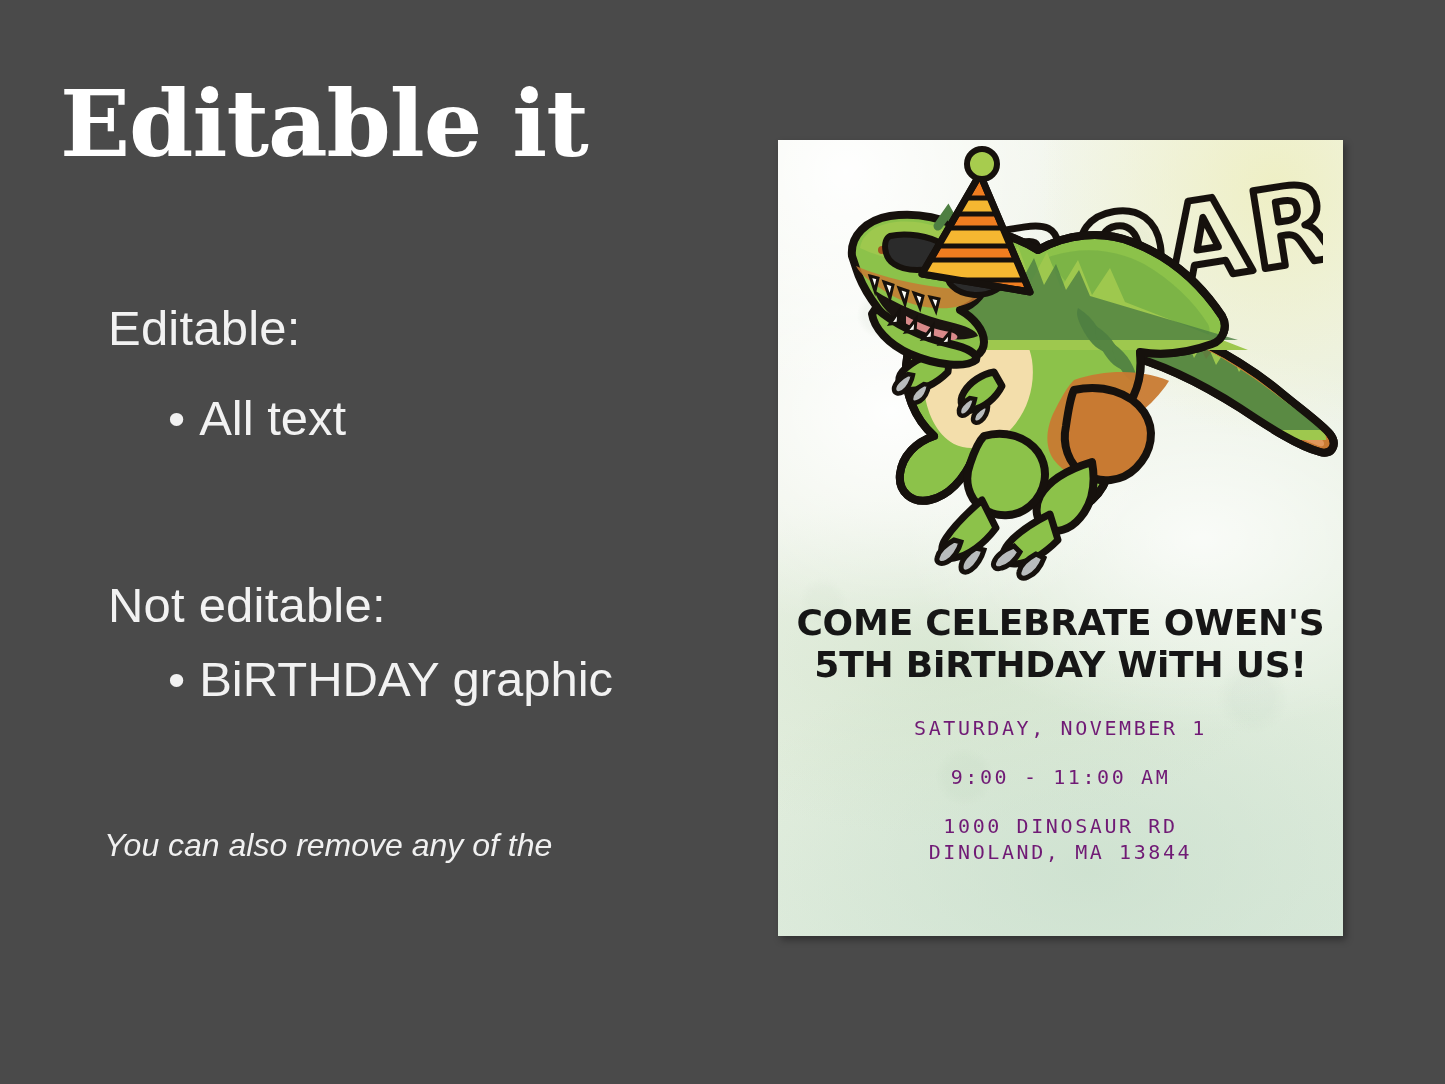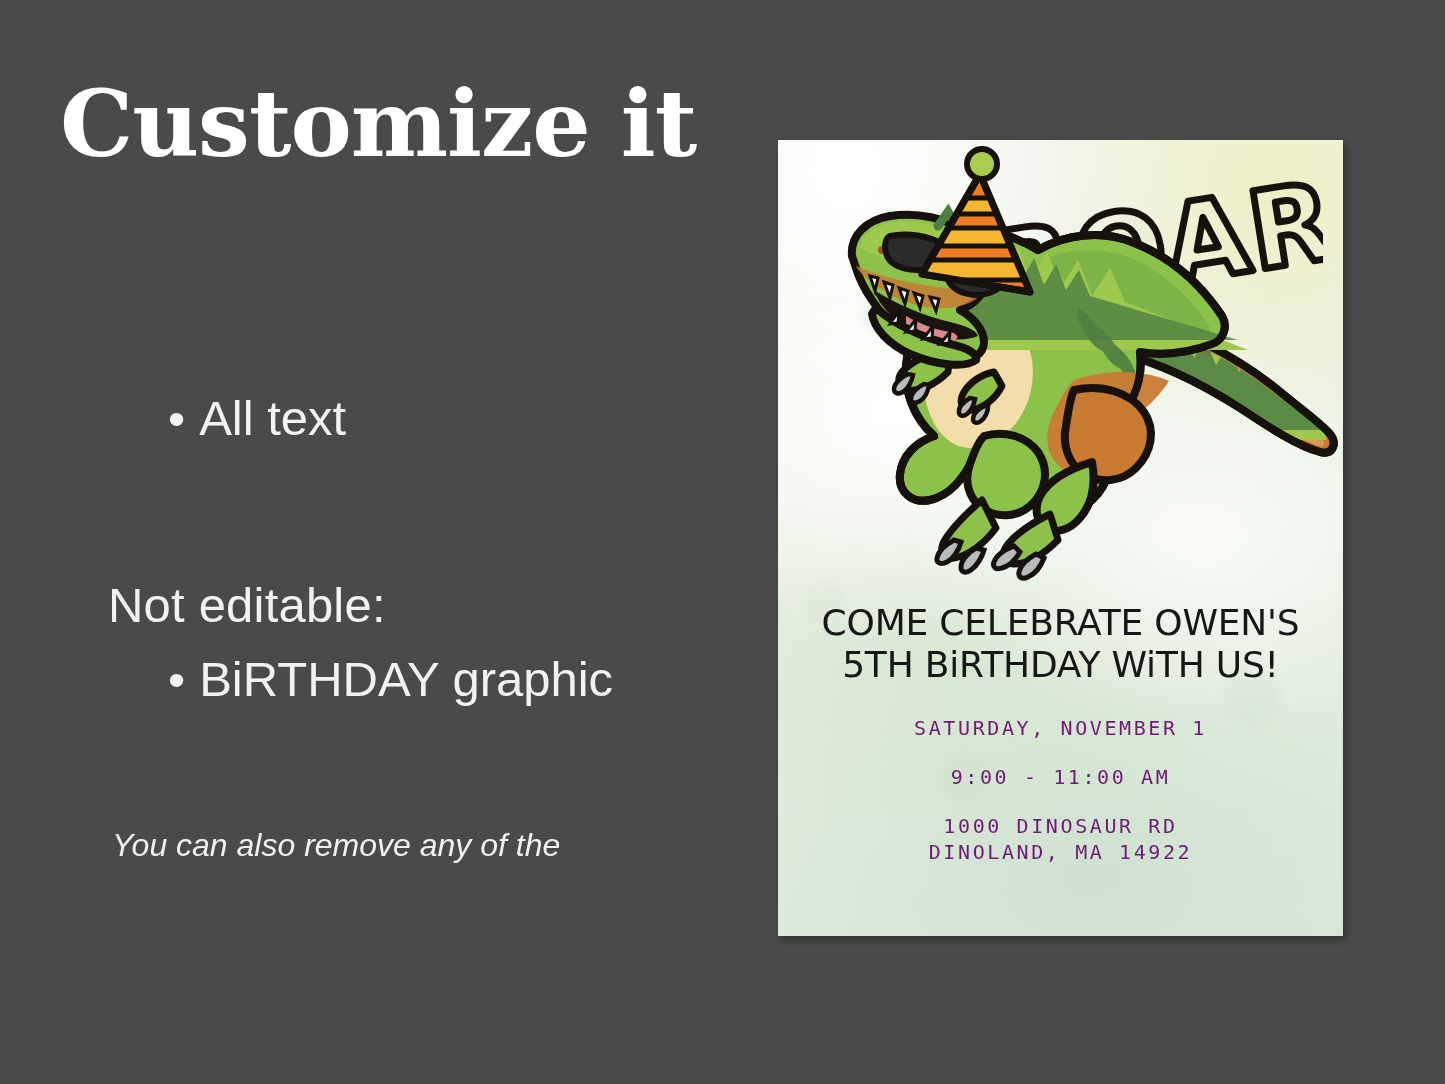--- a/index.html
+++ b/index.html
@@ -62,21 +62,20 @@
   }
 
   #footnote{
     position:absolute;
     left:104px; top:822px;
     width:580px;
     font-style:italic;
     font-size:32px;
     line-height:1.45;
     color:#f0f0f0;
-    margin-left:8px;
   }
   #footnote span{display:block;}
 
   
   #invitation-card{
     position:absolute;
     left:778px; top:140px;
     width:565px; height:796px;
     overflow:hidden;
     background:#edf2e6;
@@ -111,21 +110,21 @@
   #roar-wordmark{
     position:absolute; left:205px; top:28px;
     width:340px; height:185px;
   }
 
   #card-headline{
     position:absolute;
     left:0; right:0; top:462px;
     text-align:center;
     font-family:"DejaVu Sans","Liberation Sans",sans-serif;
-    font-weight:400;
+    font-weight:700;
     font-size:36px;
     line-height:1.16;
     color:#161616;
     letter-spacing:-0.2px;
     padding:0 14px;
   }
   #card-headline span{display:block;}
 
   #card-details{
     position:absolute;
@@ -139,22 +138,23 @@
   .detail-line{display:block; line-height:1.34;}
   .detail-block{margin-bottom:22px;}
   .detail-block:last-child{margin-bottom:0;}
   #detail-rsvp{font-size:20px; letter-spacing:2.4px;}
 </style>
 </head>
 <body>
 
 <div id="left-panel">
 
-  <div id="page-title">Customize it</div>
-
+  <div id="page-title">Editable it</div>
+
+  <div class="section-heading" id="editable-heading">Editable:</div>
 
   <div class="bullet-row" id="bullet-all-text">
     <span class="bullet-dot">•</span>
     <span class="bullet-label">All text</span>
   </div>
 
   <div class="section-heading" id="not-editable-heading">Not editable:</div>
 
   <div class="bullet-row" id="bullet-dino-graphic">
     <span class="bullet-dot">•</span>
@@ -374,16 +374,16 @@
 
   <div id="card-details">
     <div class="detail-block">
       <span class="detail-line">SATURDAY, NOVEMBER 1</span>
     </div>
     <div class="detail-block">
       <span class="detail-line">9:00 - 11:00 AM</span>
     </div>
     <div class="detail-block">
       <span class="detail-line">1000 DINOSAUR RD</span>
-      <span class="detail-line">DINOLAND, MA 14922</span>
+      <span class="detail-line">DINOLAND, MA 13844</span>
     </div>
   </div>
 </div>
 
 </body></html>

